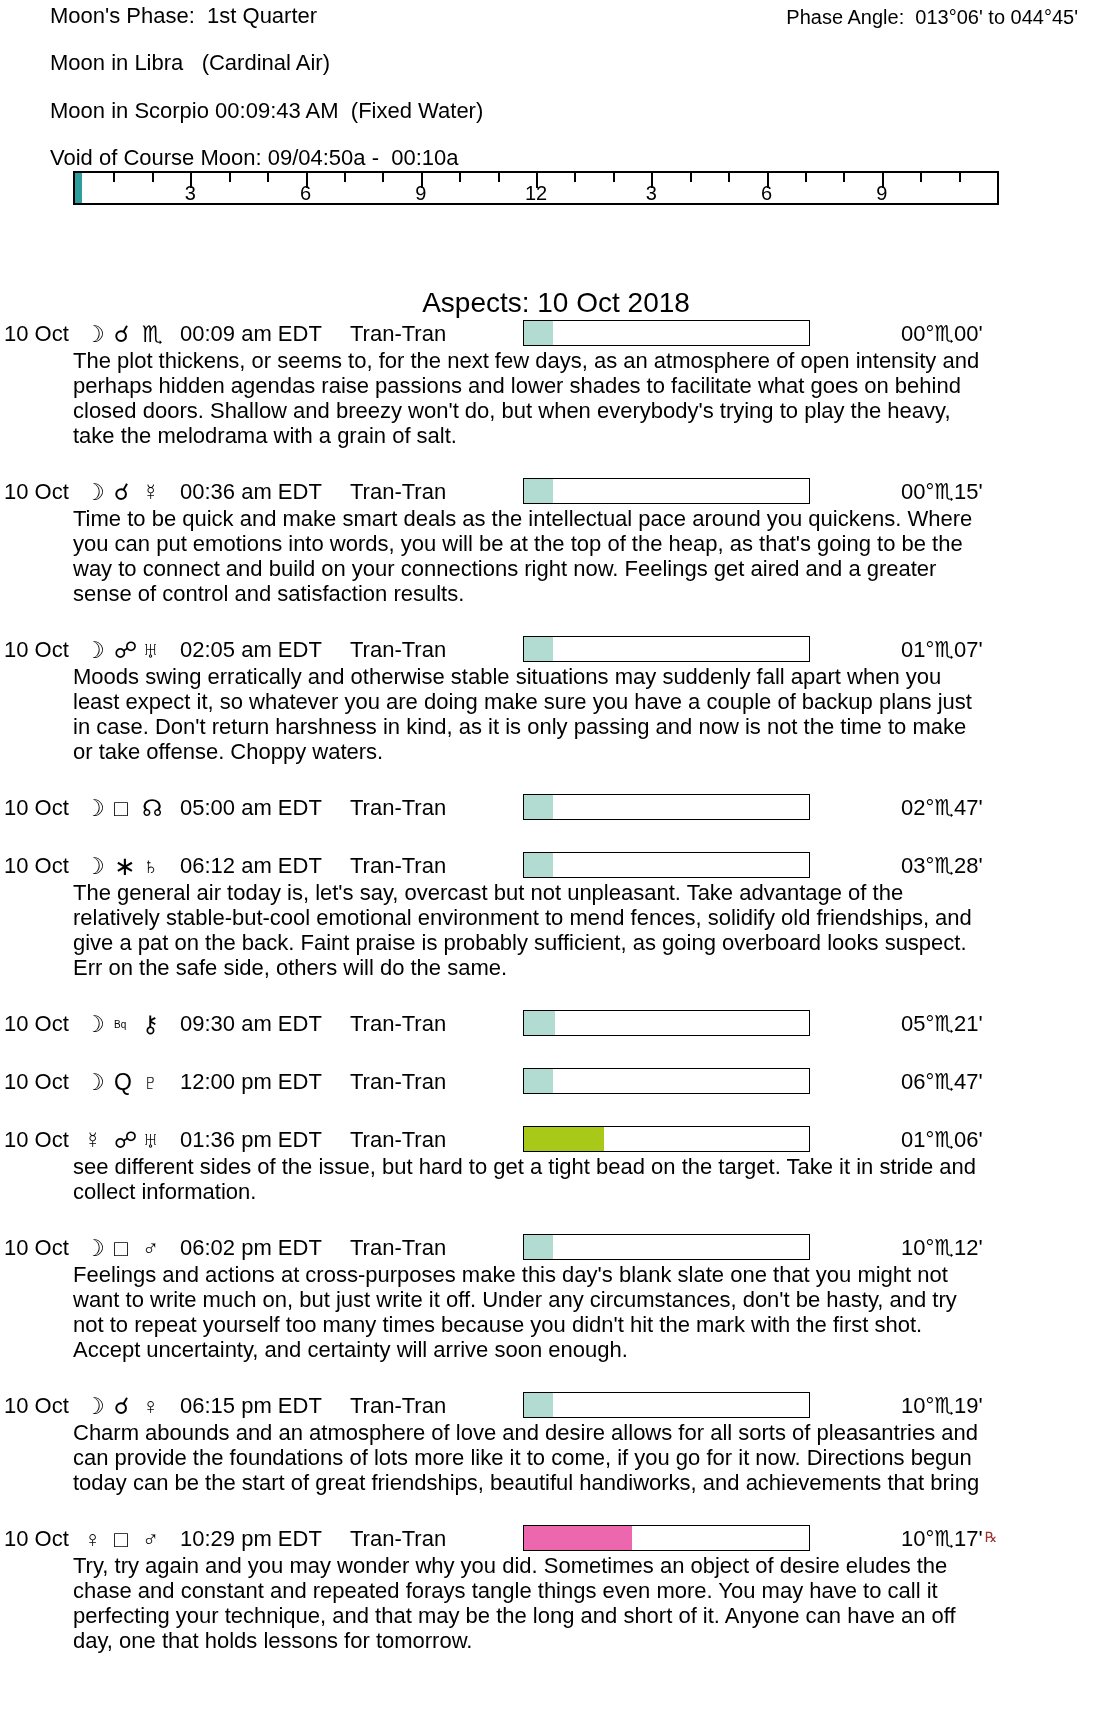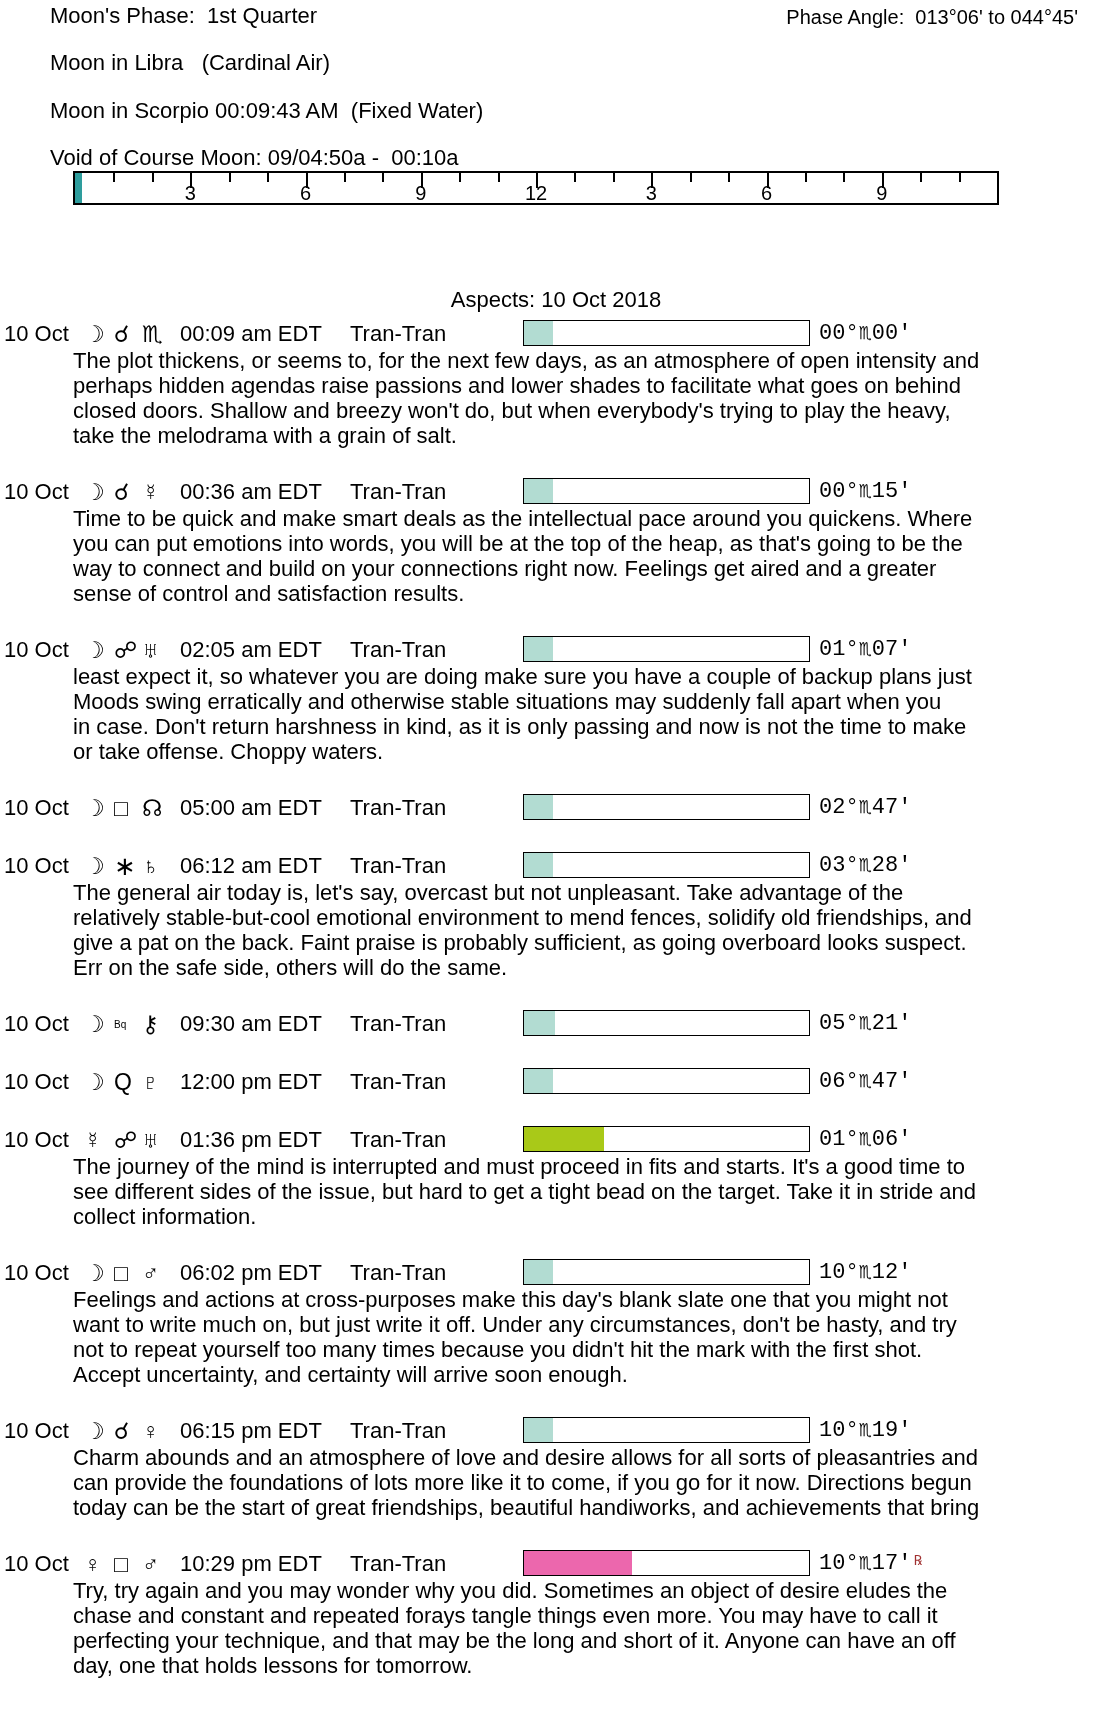--- a/index.html
+++ b/index.html
@@ -20,38 +20,38 @@
   .ruler{position:absolute;left:73px;top:171px;width:922px;height:30px;
          border:2px solid #000;background:#fff;}
   .tick{position:absolute;top:0;width:2px;background:#000;}
   .tick.minor{height:9px;}
   .tick.major{height:15px;}
   .rlabel{position:absolute;bottom:0;transform:translateX(-50%);
           font-size:20px;line-height:20px;}
   .marker{position:absolute;top:0;bottom:0;}
   
   .aspects-title{position:absolute;left:0;top:287px;width:1112px;
-                 text-align:center;font-size:22px;}
+                 text-align:center;font-size:28px;}
   .rows{position:absolute;left:0;top:320px;width:1112px;}
   .block{margin:0 0 30px 0;}
   .arow{position:relative;height:28px;font-size:22px;}
   .arow .c{position:absolute;top:0;line-height:28px;white-space:nowrap;}
   .col-date{left:4px;}
   .g{font-size:23px;}
   .col-p1{left:84px;}
   .col-asp{left:114px;}
   .col-asp.small{font-size:10px;line-height:30px;}
   .col-asp.sext{font-size:26px;}
   .col-p2{left:142px;}
   .col-time{left:180px;}
   .col-tran{left:350px;}
   .col-bar{left:523px;top:1px;width:285px;height:24px;border:1px solid #000;
            background:#fff;}
   .fill{position:absolute;left:0;top:0;bottom:0;}
-  .col-deg{left:819px;font-family:Liberation Mono, monospace;}
+  .col-deg{left:901px;}
   .rx{font-size:14px;color:#a03030;position:relative;top:-4px;margin-left:2px;}
   .desc{margin:0 0 0 73px;font-size:22px;line-height:25px;}
   .dline{white-space:nowrap;}
 </style>
 </head>
 <body>
 
 <div class="top">
   <div class="tline l-phase">Moon's Phase:  1st Quarter</div>
   <div class="tline l-angle">Phase Angle:  013°06' to 044°45'</div>
@@ -142,22 +142,22 @@
         <span class="c col-asp g">☍</span>
         <span class="c col-p2 g">♅</span>
         <span class="c col-time">02:05 am EDT</span>
         <span class="c col-tran">Tran-Tran</span>
         <span class="c col-bar">
           <span class="fill" style="width: 10%; background: rgb(178, 220, 210);"></span>
         </span>
         <span class="c col-deg">01°♏07'</span>
       </div>
       <div class="desc">
+        <div class="dline">Moods swing erratically and otherwise stable situations may suddenly fall apart when you</div>
         <div class="dline">least expect it, so whatever you are doing make sure you have a couple of backup plans just</div>
-        <div class="dline">Moods swing erratically and otherwise stable situations may suddenly fall apart when you</div>
         <div class="dline">in case. Don't return harshness in kind, as it is only passing and now is not the time to make</div>
         <div class="dline">or take offense. Choppy waters.</div>
       </div>
     </div>
     <div class="block">
       <div class="arow">
         <span class="c col-date">10 Oct</span>
         <span class="c col-p1 g">☽</span>
         <span class="c col-asp g">□</span>
         <span class="c col-p2 g">☊</span>
@@ -224,21 +224,20 @@
         <span class="c col-asp g">☍</span>
         <span class="c col-p2 g">♅</span>
         <span class="c col-time">01:36 pm EDT</span>
         <span class="c col-tran">Tran-Tran</span>
         <span class="c col-bar">
           <span class="fill" style="width: 28%; background: rgb(169, 201, 24);"></span>
         </span>
         <span class="c col-deg">01°♏06'</span>
       </div>
       <div class="desc">
-        <div class="dline">The journey of the mind is interrupted and must proceed in fits and starts. It's a good time to</div>
         <div class="dline">see different sides of the issue, but hard to get a tight bead on the target. Take it in stride and</div>
         <div class="dline">collect information.</div>
       </div>
     </div>
     <div class="block">
       <div class="arow">
         <span class="c col-date">10 Oct</span>
         <span class="c col-p1 g">☽</span>
         <span class="c col-asp g">□</span>
         <span class="c col-p2 g">♂</span>

